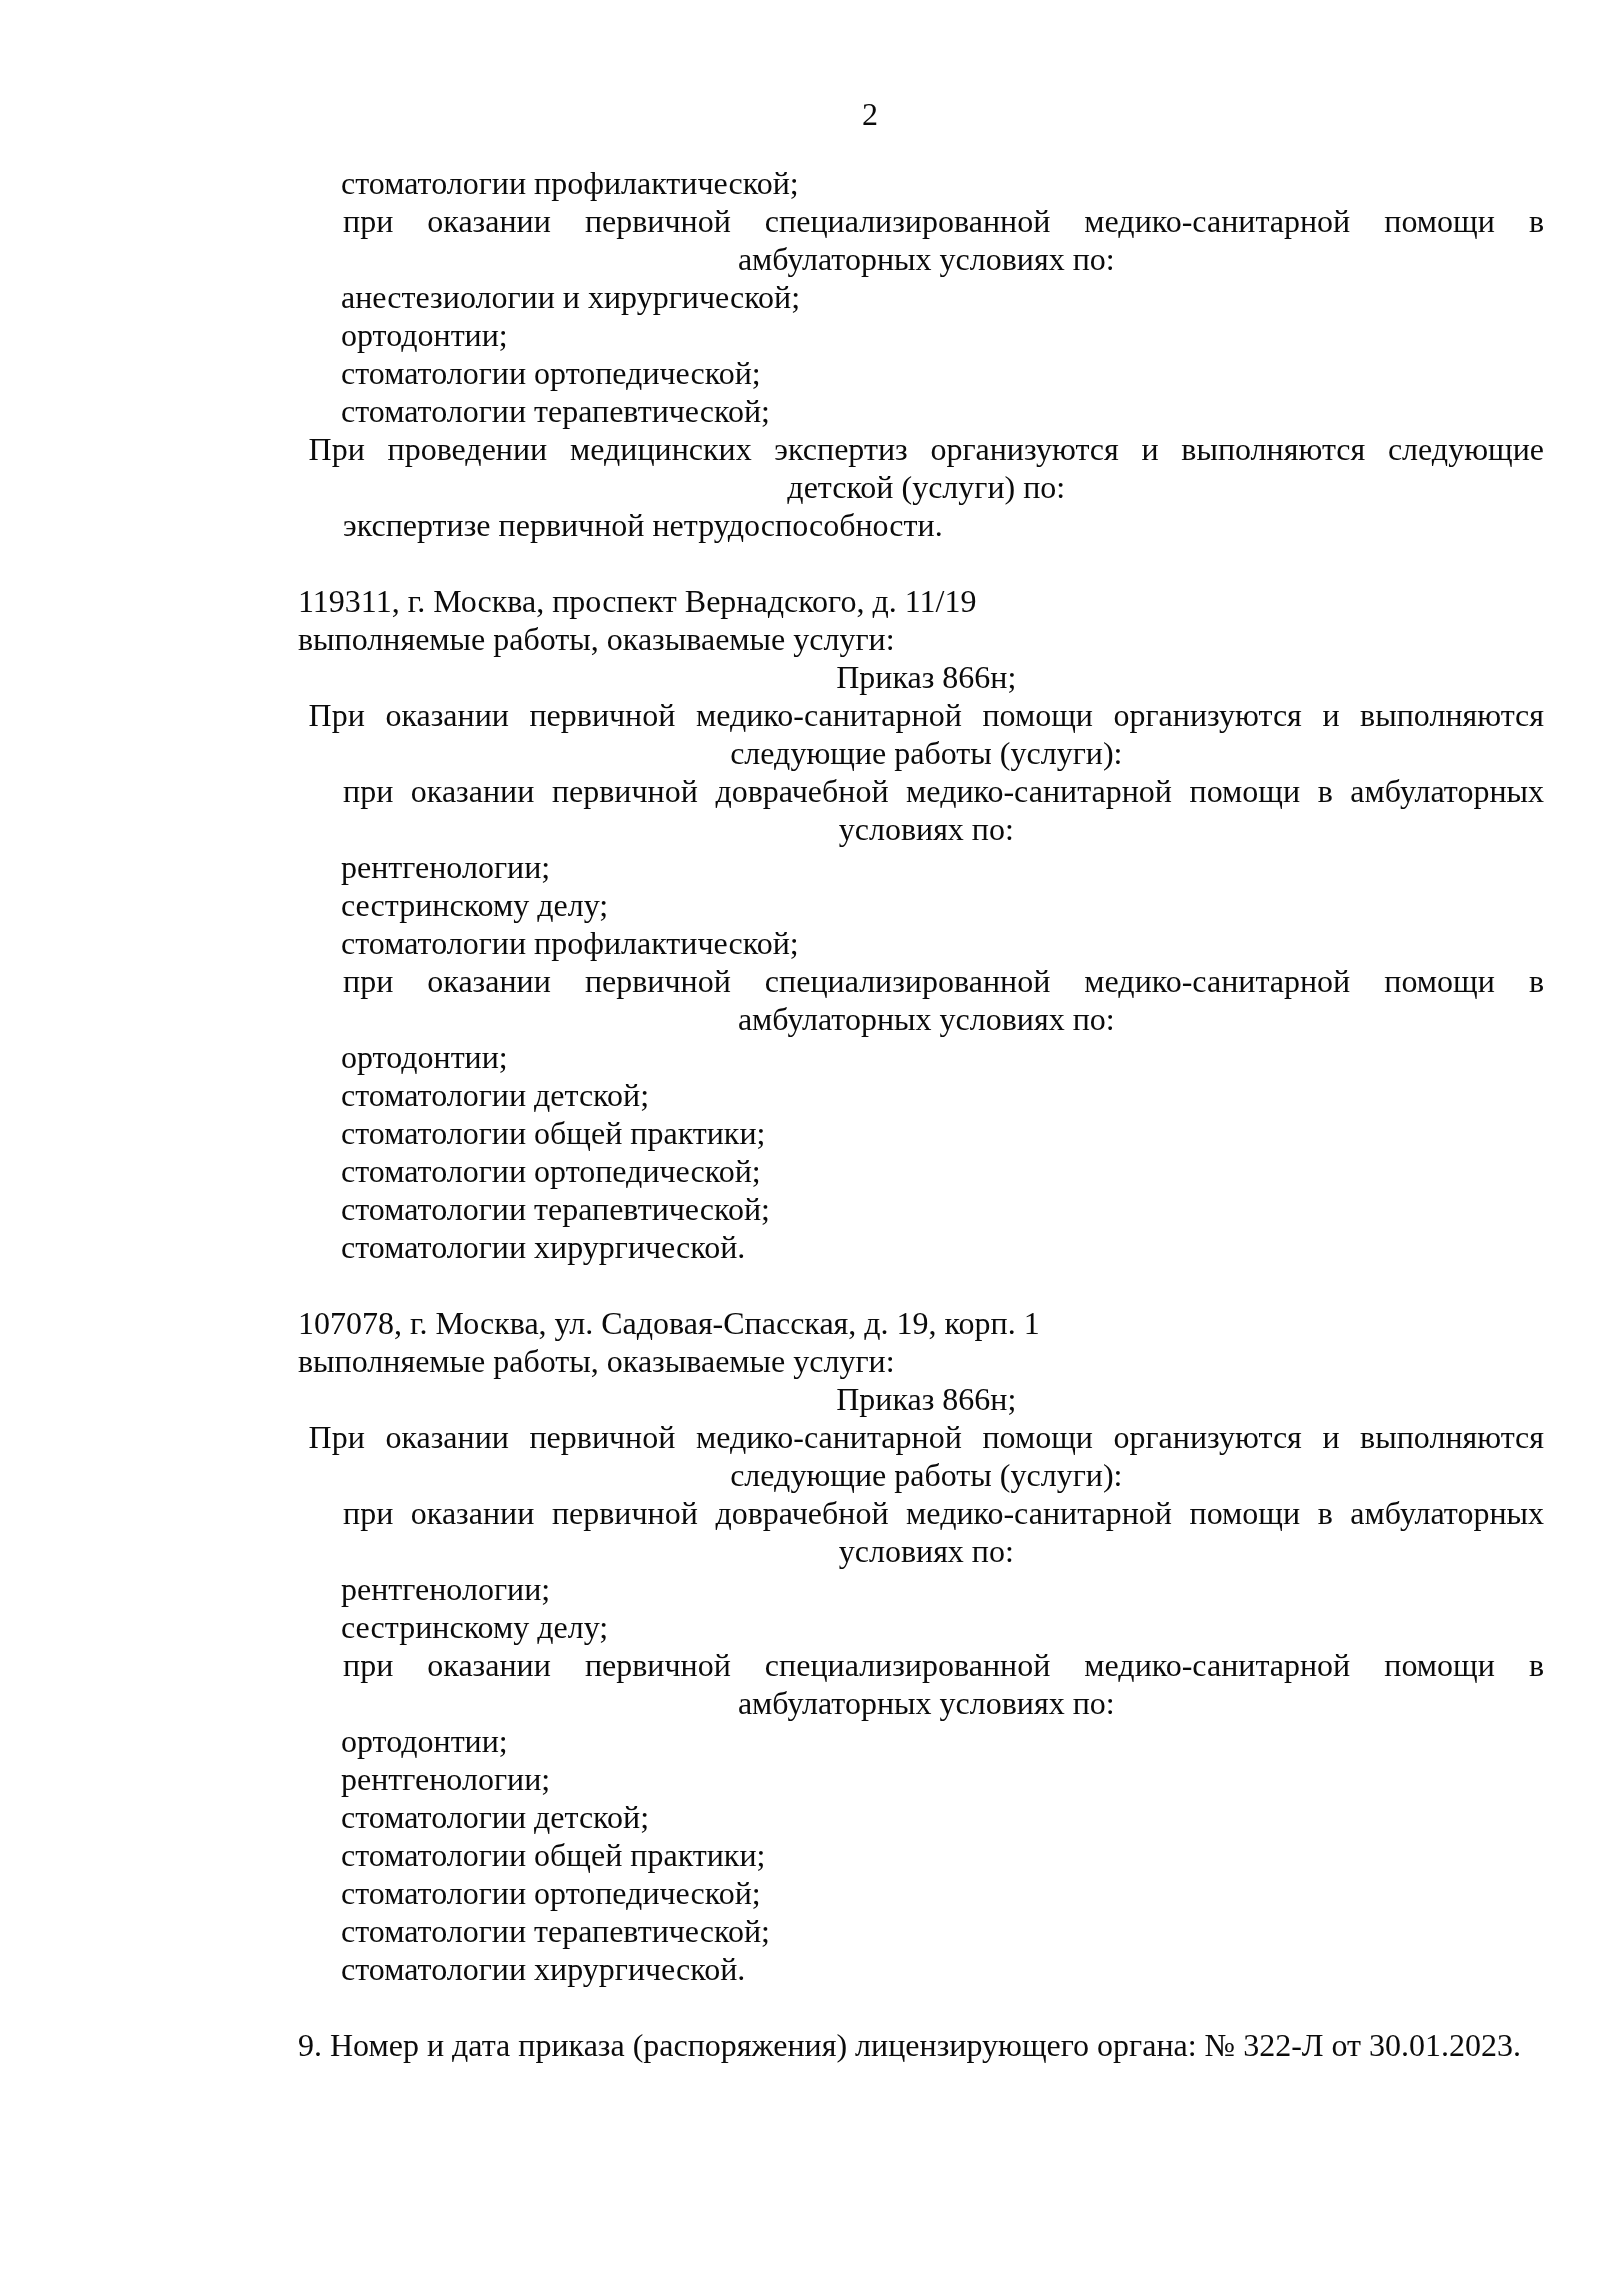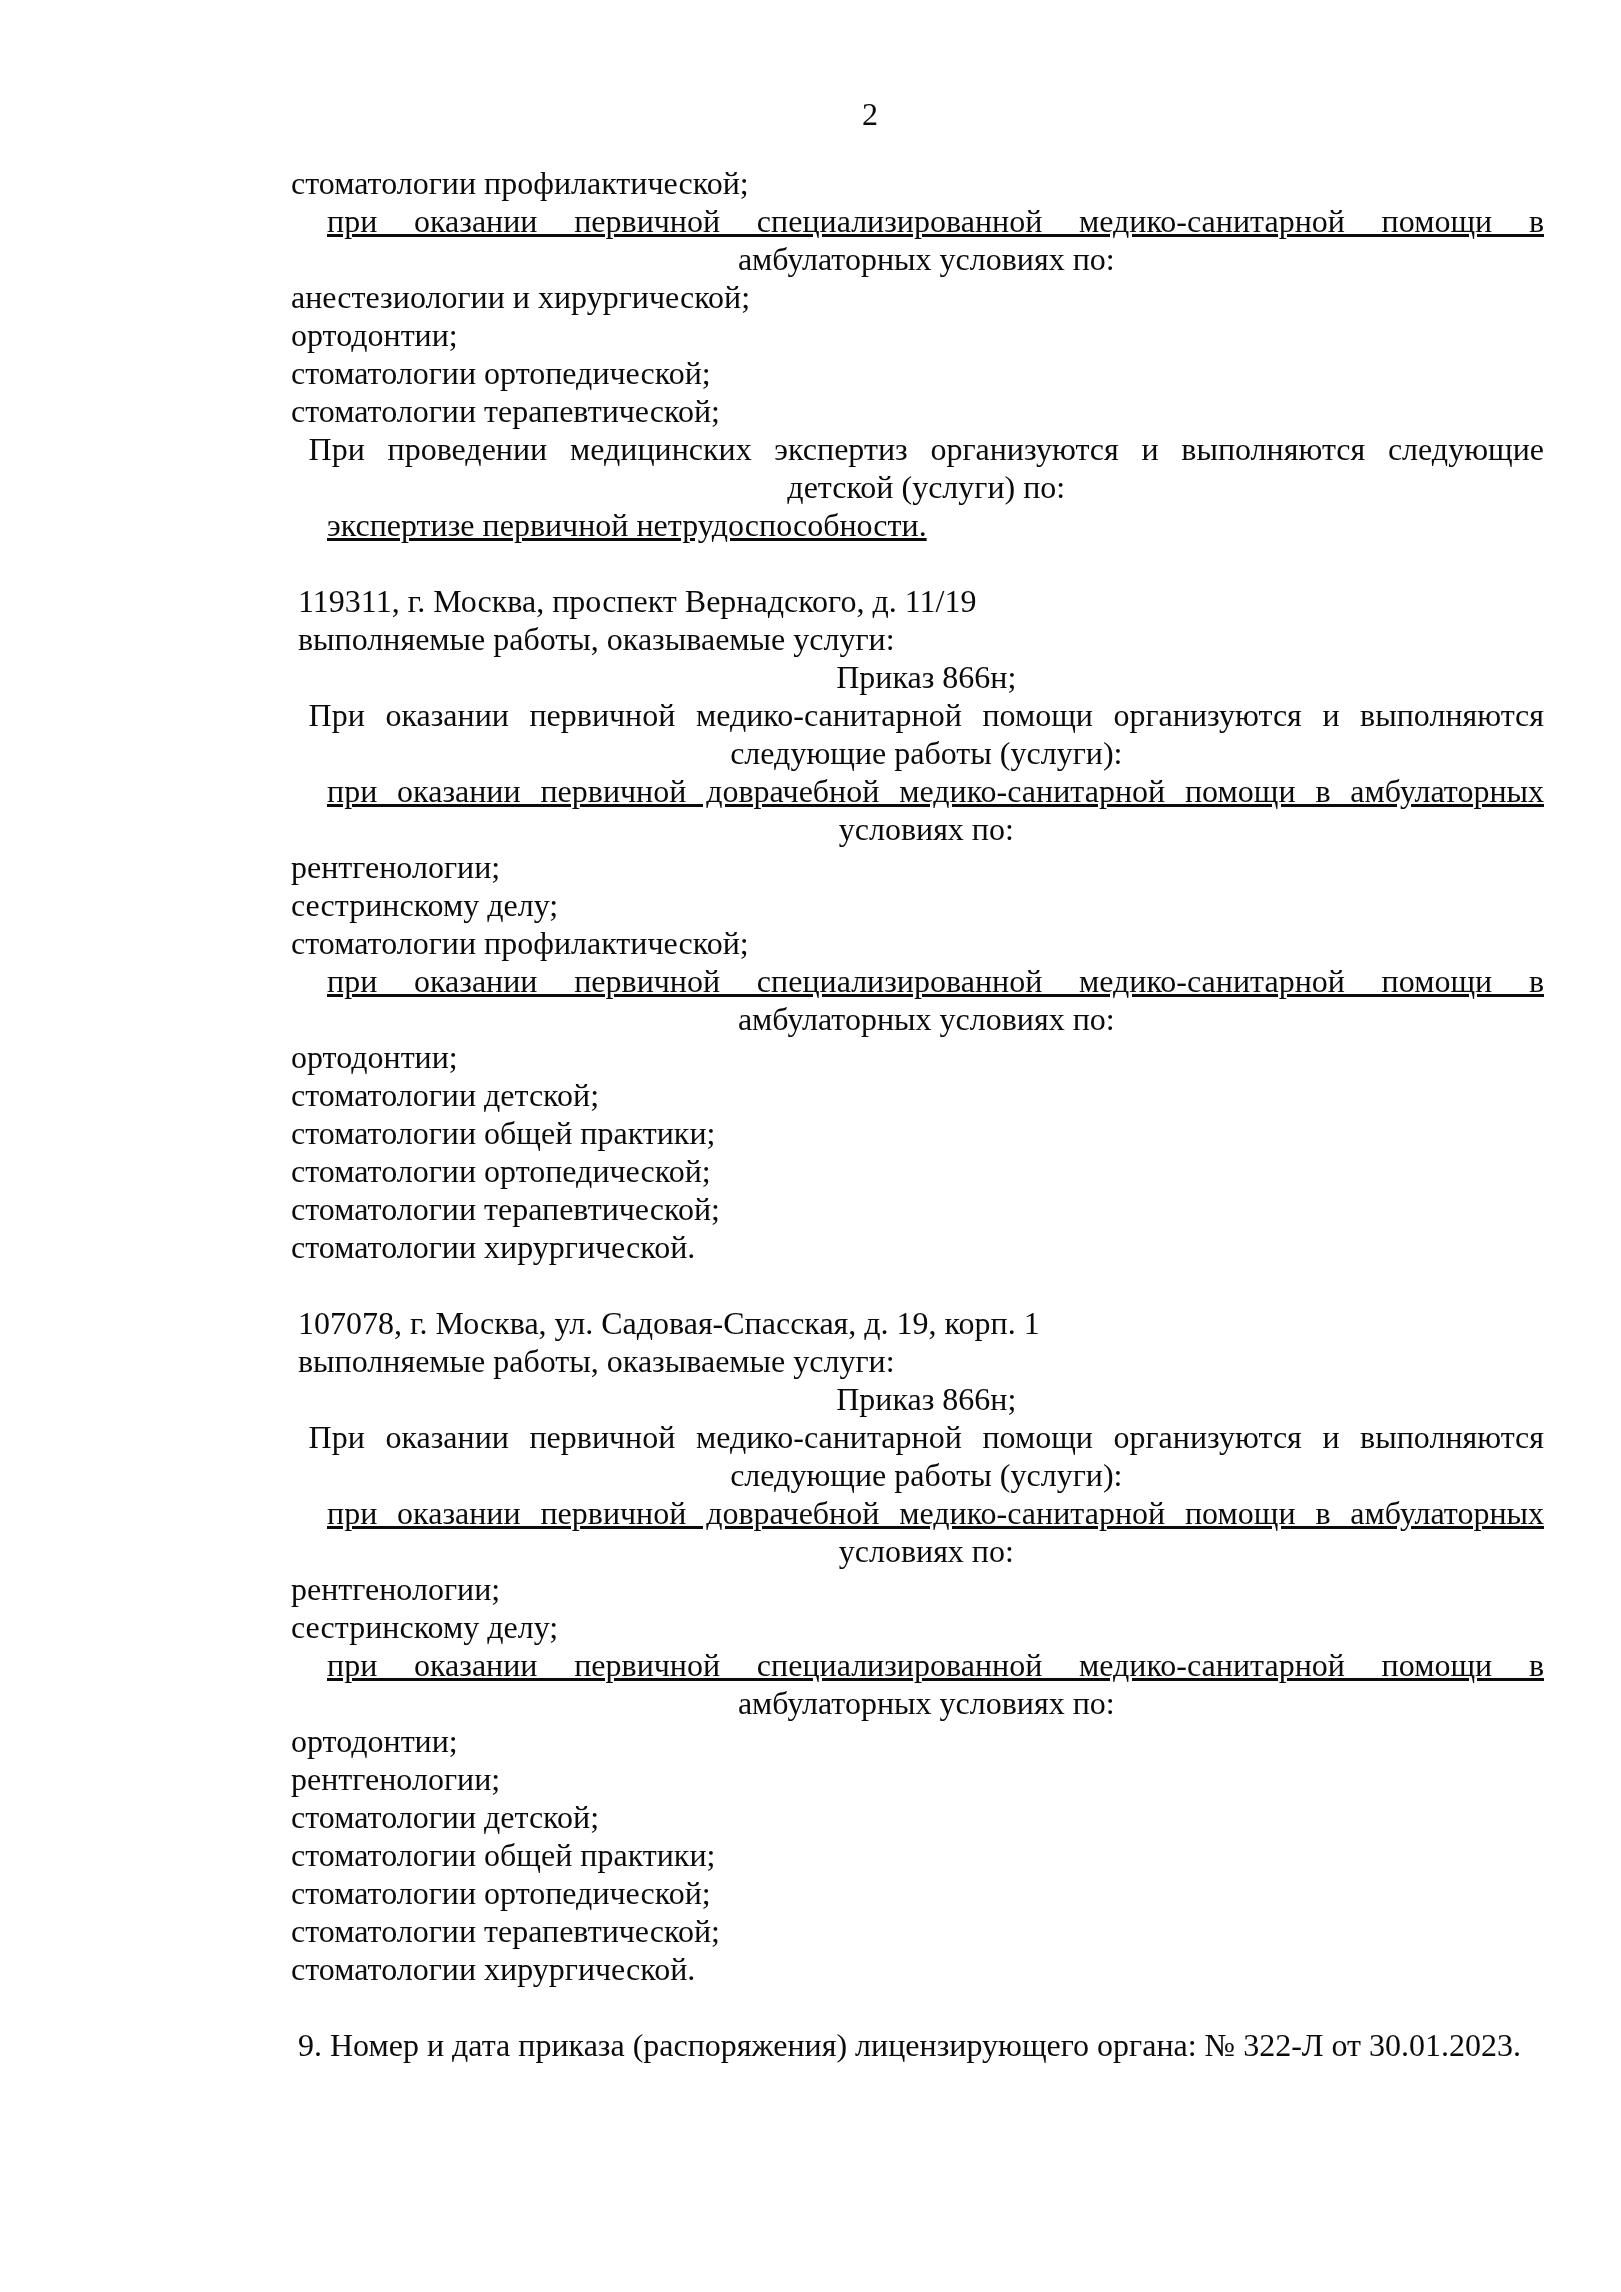--- a/index.html
+++ b/index.html
@@ -37,22 +37,22 @@
     white-space: nowrap;
     overflow: visible;
   }
   .line.just {
     white-space: normal;
     text-align: justify;
     text-align-last: justify;
   }
   .ind0 { margin-left: 7px; }
   .ind1 { margin-left: 17.6px; text-align: center; }
-  .ind2 { margin-left: 36px; text-decoration: underline; }
-  .ind3 { }
+  .ind2 { margin-left: 52px; }
+  .ind3 { margin-left: 50px; }
   .blank {  }
 </style>
 </head>
 <body>
 
 <div class="page">
   <div class="pagenum">2</div>
   <div class="content">
       <div class="line ind3">стоматологии профилактической;</div>
       <div class="line ind2 just">при оказании первичной специализированной медико-санитарной помощи в</div>

